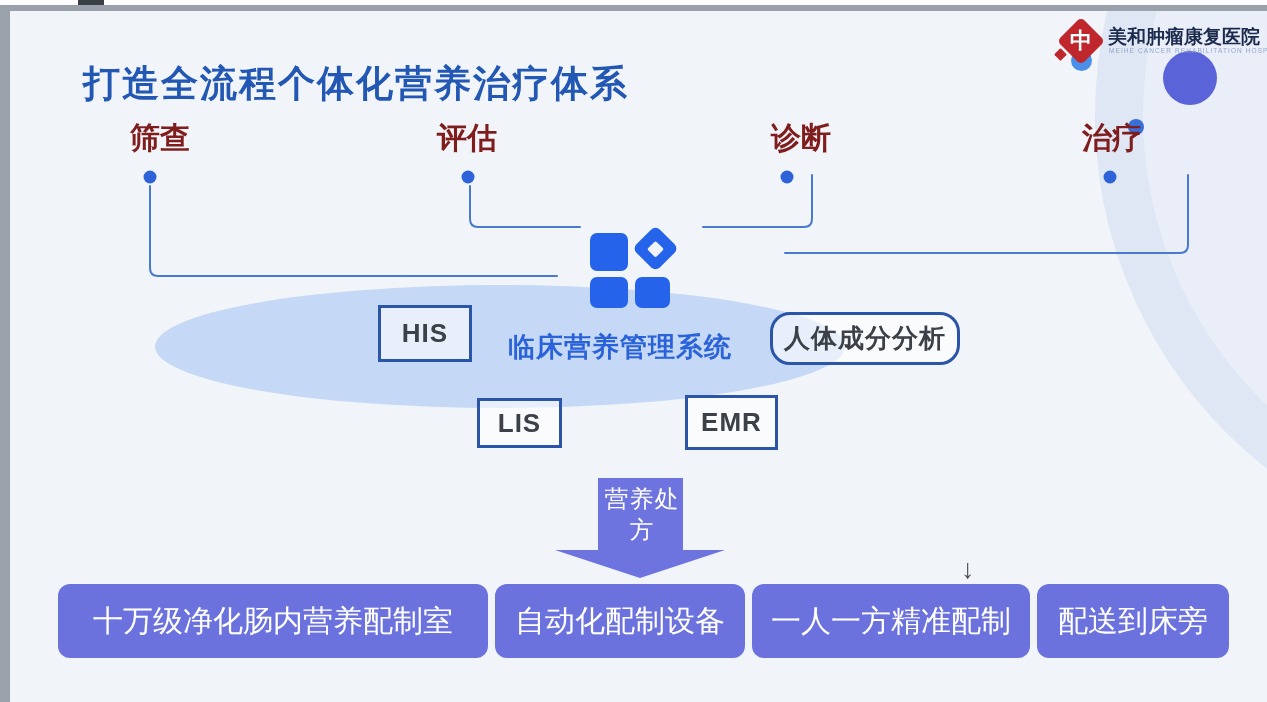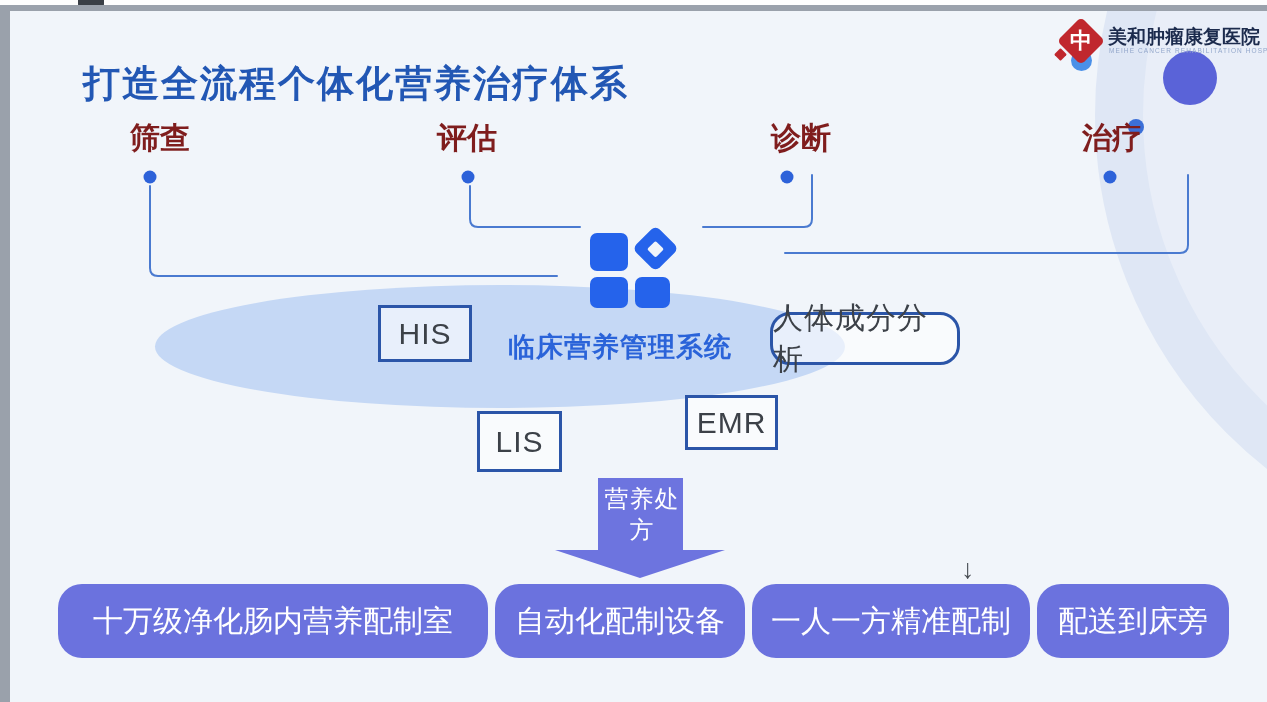--- a/index.html
+++ b/index.html
@@ -37,26 +37,26 @@
   svg.lines { position:absolute; left:0; top:0; width:1257px; height:691px; }
 
   .tile { position:absolute; background:#2563eb; border-radius:7px; }
   .diamond { position:absolute; left:629px; top:221px; width:33px; height:33px; background:#2563eb;
              transform:rotate(45deg); border-radius:6px; display:flex; align-items:center; justify-content:center; }
   .diamond .hole { width:12px; height:12px; background:#f1f5fa; border-radius:2px; }
 
   .sys-name { position:absolute; left:485px; top:318px; width:250px; text-align:center; font-size:27px; font-weight:bold; color:#2a63d9; letter-spacing:1px; white-space:nowrap; }
 
   .sysbox { position:absolute; background:rgba(255,255,255,0.6); border:3px solid #2b55a8;
-            display:flex; align-items:center; justify-content:center; font-size:30px; color:#3c4148; letter-spacing:1px; }
+            display:flex; align-items:center; justify-content:center; font-size:26px; color:#3c4148; letter-spacing:1px;font-weight:bold; }
 
   .arrow-label { position:absolute; left:590px; top:472px; width:84px; text-align:center;
                  font-size:24px; color:#fff; line-height:31px; letter-spacing:1px; }
 
-  .outbox { position:absolute; top:573px; height:74px; background:#6b72de; border-radius:24px;
+  .outbox { position:absolute; top:573px; height:74px; background:#6b72de; border-radius:12px;
             display:flex; align-items:center; justify-content:center; color:#fff; font-size:30px; white-space:nowrap; }
 
   .cursor-glyph { position:absolute; left:951px; top:543px; font-size:27px; color:#4a4f55; }
 </style>
 </head>
 <body>
 
 <div id="stage">
 
   <div class="chrome-top"></div>
@@ -112,21 +112,21 @@
       </div>
 
     <div class="sys-name">临床营养管理系统</div>
 
     <div class="sysbox" style="left:368px; top:294px; width:94px;  height:57px;">
       <span>HIS</span>
     </div>
     <div class="sysbox" style="left:760px; top:301px; width:190px; height:53px;border-radius:20px;">
       <span>人体成分分析</span>
     </div>
-    <div class="sysbox" style="left:467px; top:400px; width:85px;  height:61px;">
+    <div class="sysbox" style="left:467px; top:387px; width:85px;  height:50px;">
       <span>LIS</span>
     </div>
     <div class="sysbox" style="left:675px; top:384px; width:93px;  height:55px;">
       <span>EMR</span>
     </div>
 
     <svg class="lines">
       <path d="M588,467 L673,467 L673,539 L715,539 L630,567 L545,539 L588,539 Z" fill="#6d74df"></path>
     </svg>
     <div class="arrow-label">营养处方</div>

